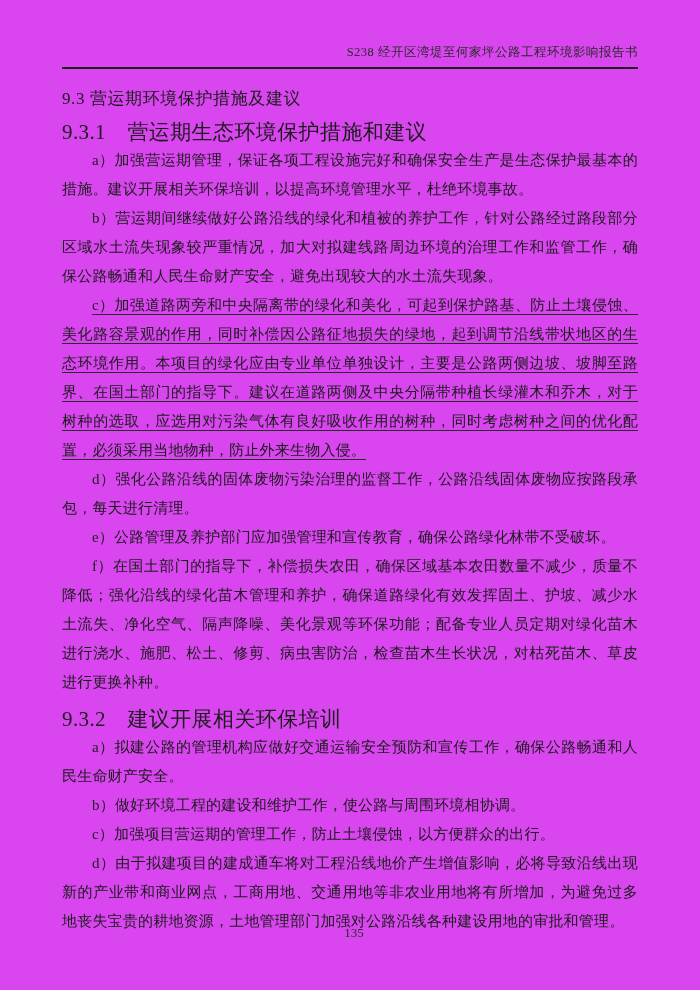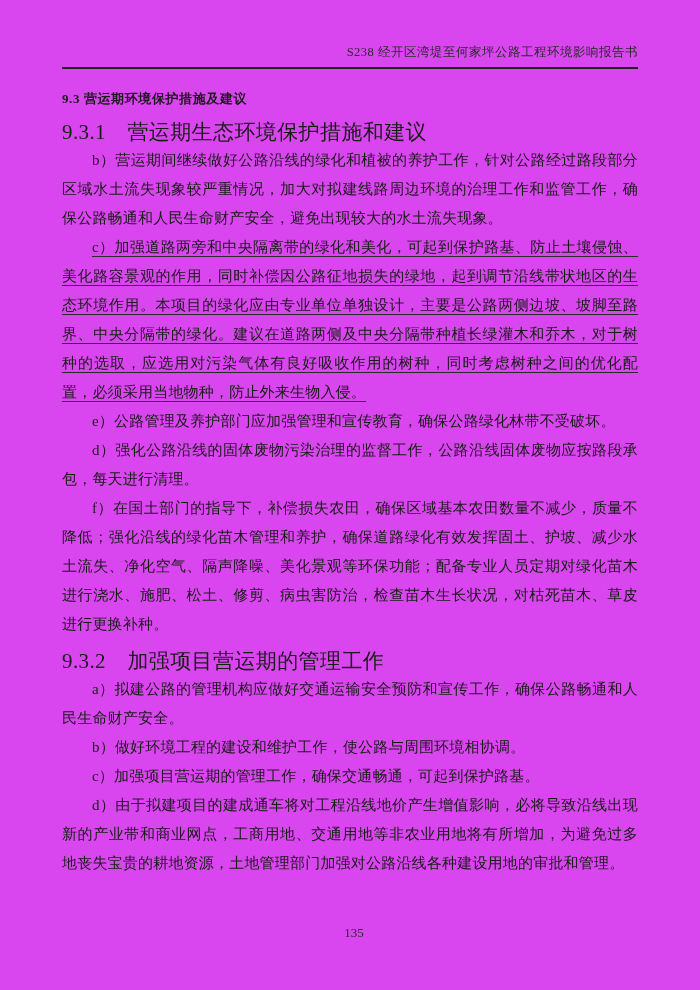--- a/index.html
+++ b/index.html
@@ -21,22 +21,22 @@
   }
   .doc-header {
     text-align: right;
     font-size: 12.5px;
     letter-spacing: 0.5px;
     color: #2a2a2a;
     padding-bottom: 6px;
     border-bottom: 2px solid #1f1f1f;
   }
   h1.sec-heading {
-    font-size: 13px;
-    font-weight: bold;
+    font-size: 17px;
+    font-weight: normal;
     letter-spacing: 0.6px;
     margin: 19px 0 0 0;
     line-height: 22px;
   }
   h2.sub-heading {
     font-size: 21px;
     font-weight: normal;
     letter-spacing: 0.4px;
     margin: 11px 0 0 0;
     line-height: 22px;
@@ -72,38 +72,39 @@
 <div class="page">
 
   <div class="doc-header">
     <span>S238 经开区湾堤至何家坪公路工程环境影响报告书</span>
   </div>
 
   <h1 class="sec-heading">9.3 营运期环境保护措施及建议</h1>
 
   <h2 class="sub-heading">9.3.1　营运期生态环境保护措施和建议</h2>
 
+  <p class="body-para">a）加强营运期管理，保证各项工程设施完好和确保安全生产是生态保护最基本的措施。建议开展相关环保培训，以提高环境管理水平，杜绝环境事故。</p>
 
   <p class="body-para">b）营运期间继续做好公路沿线的绿化和植被的养护工作，针对公路经过路段部分区域水土流失现象较严重情况，加大对拟建线路周边环境的治理工作和监管工作，确保公路畅通和人民生命财产安全，避免出现较大的水土流失现象。</p>
 
-  <p class="body-para underlined">c）加强道路两旁和中央隔离带的绿化和美化，可起到保护路基、防止土壤侵蚀、美化路容景观的作用，同时补偿因公路征地损失的绿地，起到调节沿线带状地区的生态环境作用。本项目的绿化应由专业单位单独设计，主要是公路两侧边坡、坡脚至路界、中央分隔带的绿化。建议在道路两侧及中央分隔带种植长绿灌木和乔木，对于树种的选取，应选用对污染气体有良好吸收作用的树种，同时考虑树种之间的优化配置，必须采用当地物种，防止外来生物入侵。</p>
+  <p class="body-para underlined">c）加强道路两旁和中央隔离带的绿化和美化，可起到保护路基、防止土壤侵蚀、美化路容景观的作用，同时补偿因公路征地损失的绿地，起到调节沿线带状地区的生态环境作用。本项目的绿化应由专业单位单独设计，主要是公路两侧边坡、坡脚至路界、在国土部门的指导下。建议在道路两侧及中央分隔带种植长绿灌木和乔木，对于树种的选取，应选用对污染气体有良好吸收作用的树种，同时考虑树种之间的优化配置，必须采用当地物种，防止外来生物入侵。</p>
+
+  <p class="body-para">d）强化公路沿线的固体废物污染治理的监督工作，公路沿线固体废物应按路段承包，每天进行清理。</p>
 
   <p class="body-para">e）公路管理及养护部门应加强管理和宣传教育，确保公路绿化林带不受破坏。</p>
 
-  <p class="body-para">d）强化公路沿线的固体废物污染治理的监督工作，公路沿线固体废物应按路段承包，每天进行清理。</p>
-
   <p class="body-para">f）在国土部门的指导下，补偿损失农田，确保区域基本农田数量不减少，质量不降低；强化沿线的绿化苗木管理和养护，确保道路绿化有效发挥固土、护坡、减少水土流失、净化空气、隔声降噪、美化景观等环保功能；配备专业人员定期对绿化苗木进行浇水、施肥、松土、修剪、病虫害防治，检查苗木生长状况，对枯死苗木、草皮进行更换补种。</p>
 
-  <h2 class="sub-heading">9.3.2　加强项目营运期的管理工作</h2>
+  <h2 class="sub-heading">9.3.2　建议开展相关环保培训</h2>
 
   <p class="body-para">a）拟建公路的管理机构应做好交通运输安全预防和宣传工作，确保公路畅通和人民生命财产安全。</p>
 
   <p class="body-para">b）做好环境工程的建设和维护工作，使公路与周围环境相协调。</p>
 
-  <p class="body-para">c）加强项目营运期的管理工作，确保交通畅通，可起到保护路基。</p>
+  <p class="body-para">c）加强项目营运期的管理工作，防止土壤侵蚀，以方便群众的出行。</p>
 
   <p class="body-para">d）由于拟建项目的建成通车将对工程沿线地价产生增值影响，必将导致沿线出现新的产业带和商业网点，工商用地、交通用地等非农业用地将有所增加，为避免过多地丧失宝贵的耕地资源，土地管理部门加强对公路沿线各种建设用地的审批和管理。</p>
 
   <div class="doc-footer">
     <span>135</span>
   </div>
 
 </div>
 
 </body></html>

